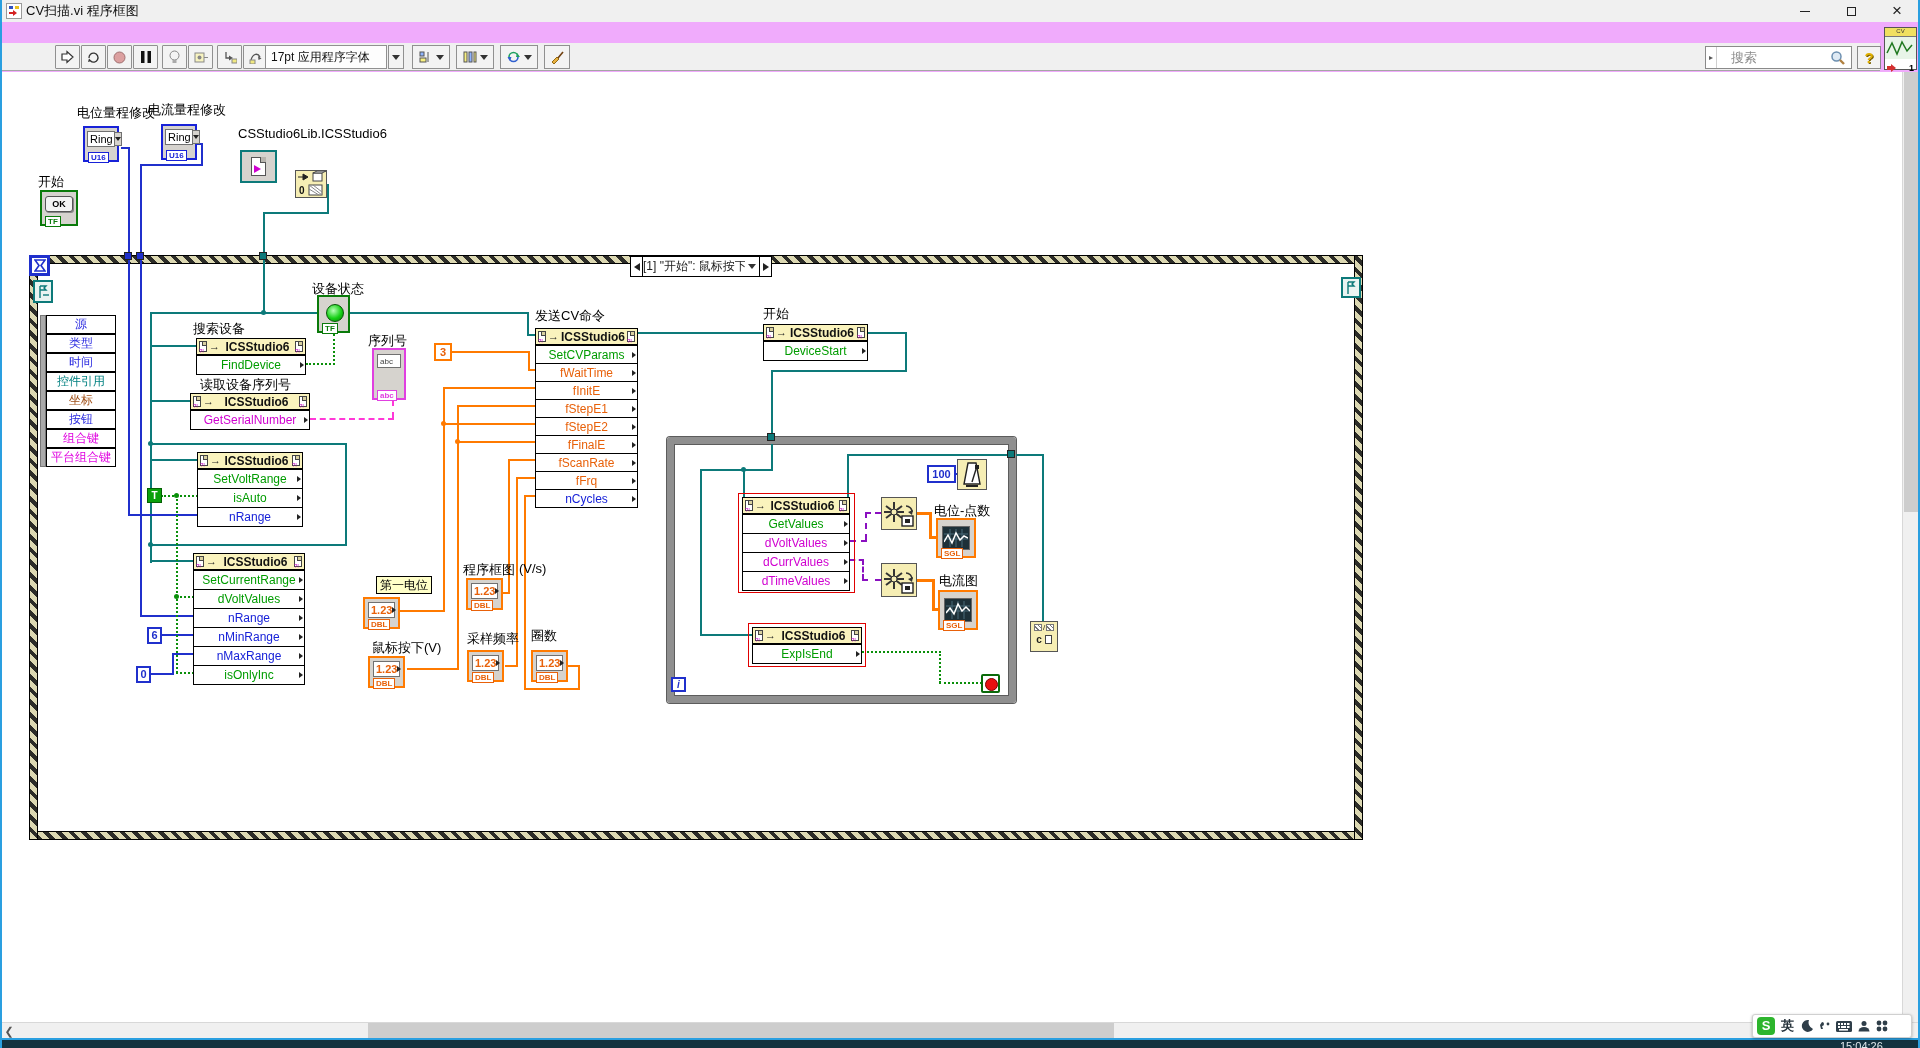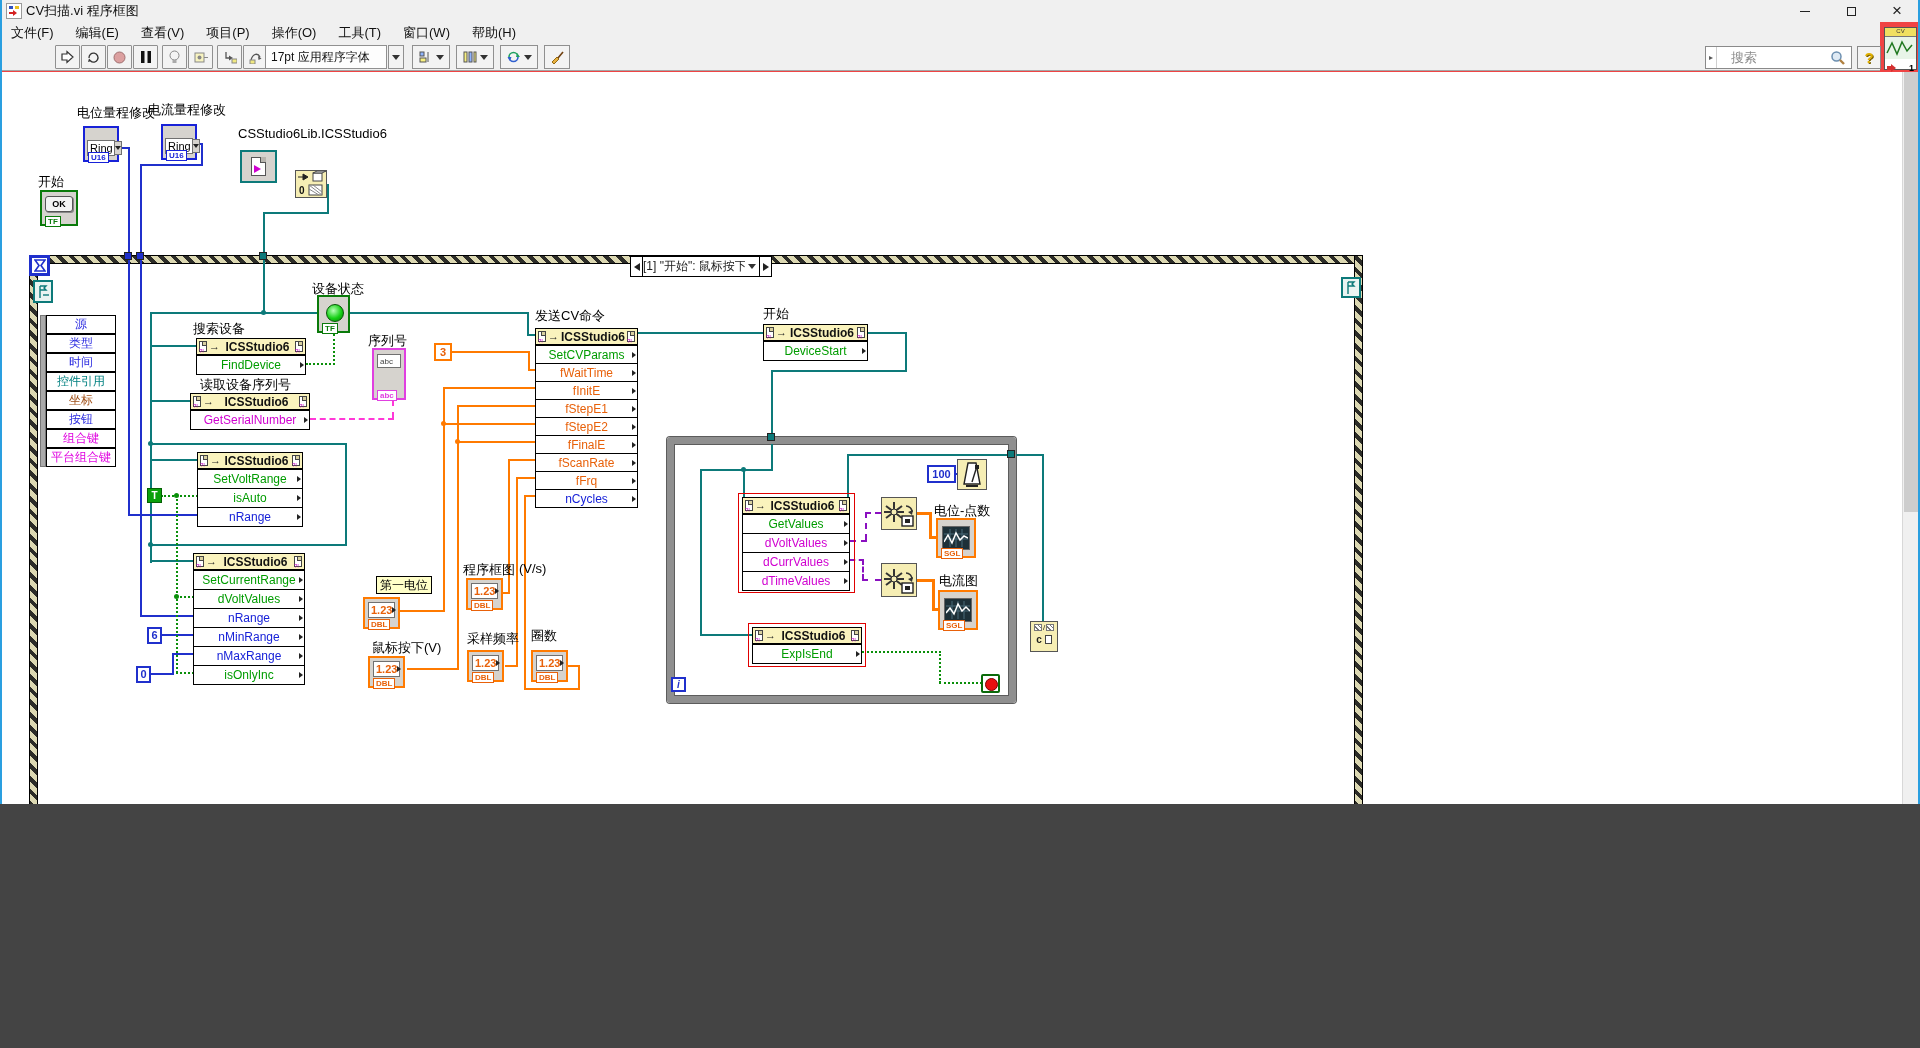--- a/index.html
+++ b/index.html
@@ -1,18 +1,18 @@
 <!DOCTYPE html>
 <html><head>
 <meta charset="utf-8">
 <style>
 *{margin:0;padding:0;box-sizing:border-box}
 html,body{background:#444}
 body{font-family:"Liberation Sans","DejaVu Sans",sans-serif;-webkit-font-smoothing:antialiased}
-.screen{position:relative;width:1920px;height:804px;background:#ef4444;overflow:hidden}
+.screen{position:relative;width:1920px;height:1048px;background:#f0abfc;overflow:hidden}
 
 .edge{position:absolute;background:#2a9fe0;z-index:50}
 
 .titlebar{position:absolute;left:0;top:0;width:1920px;height:22px;background:#f0f0f0;display:flex;align-items:center;z-index:40}
 .title-text{font-size:13px;color:#111;margin-left:4px}
 .appico{width:16px;height:16px;margin-left:6px;border:1px solid #9a9a9a;background:#fff;position:relative}
 .appico svg{position:absolute;left:0;top:0}
 .wbtns{position:absolute;right:0;top:0;height:22px;display:flex}
 .wbtn{width:46px;height:22px;display:flex;align-items:center;justify-content:center;color:#222;font-size:14px}
 .wbtn .ming{display:block;width:10px;border-top:1px solid #222}
@@ -73,21 +73,21 @@
 .iarr{color:#222;font-weight:bold;font-size:11px;line-height:11px}
 .irow{height:19px;line-height:18px;text-align:center;border-top:1px solid #000;position:relative;background:#fff}
 .irow:first-of-type{border-top:none}
 .irow::after{content:"";position:absolute;right:1px;top:50%;margin-top:-3px;border-left:4px solid #222;border-top:3px solid transparent;border-bottom:3px solid transparent}
 .cg{color:#009c00}.coo{color:#e8610a}.cbb{color:#1822d8}.cm{color:#d000d0}
 .bp{position:absolute;border:1px solid #e00000;z-index:5}
 
 .lvc{position:absolute;background:#d6d3ce;z-index:6}
 .lvc .fld{background:#fff;border:1px solid #707070;display:flex;align-items:center;font-size:11px;padding:0 2px;height:16px}
 .tag{position:absolute;left:3px;bottom:-3px;background:#fff;border:1px solid;font-size:8px;line-height:9px;padding:0 2px;font-weight:bold;z-index:7}
-.ring{border:2px solid #1822d8;width:36px;height:36px;padding:12px 2px}
+.ring{border:2px solid #1822d8;width:36px;height:36px;padding:3px 2px}
 .ring .fld{color:#000}
 .ddbtn{margin-left:1px;width:9px;height:14px;background:#d6d3ce;border:1px solid #707070;display:flex;align-items:center;justify-content:center}
 .ddbtn::after{content:"";border-left:3px solid transparent;border-right:3px solid transparent;border-top:4px solid #222}
 .tb{color:#1822d8;border-color:#1822d8}
 .tg{color:#0a7a0a;border-color:#0a7a0a}
 .to{color:#e8610a;border-color:#e8610a}
 .tm{color:#e040e0;border-color:#e040e0}
 .num{border:2px solid #ff7a00;width:37px;height:32px;padding:3px}
 .num .fld{color:#e8610a;font-weight:bold}
 .num .fld::after{content:"";margin-left:auto;border-left:4px solid #222;border-top:3px solid transparent;border-bottom:3px solid transparent}
@@ -151,30 +151,20 @@
       <span class="wbtn">
           <span class="ming"></span>
         </span>
       <span class="wbtn">
           <span class="maxg"></span>
         </span>
       <span class="wbtn" style="font-size:17px">×</span>
     </div>
   </div>
 
-  <div class="menubar">
-    <span class="menu-item">文件(F)</span>
-    <span class="menu-item">编辑(E)</span>
-    <span class="menu-item">查看(V)</span>
-    <span class="menu-item">项目(P)</span>
-    <span class="menu-item">操作(O)</span>
-    <span class="menu-item">工具(T)</span>
-    <span class="menu-item">窗口(W)</span>
-    <span class="menu-item">帮助(H)</span>
-  </div>
 
   <div class="toolbar">
     <span class="tbtn" style="left:55px">
         <svg width="15" height="14" viewBox="0 0 15 14">
           <path d="M2 4 h5 V1.5 L13 7 L7 12.5 V10 H2 Z" fill="#fff" stroke="#333" stroke-width="1.2"></path>
         </svg>
       </span>
     <span class="tbtn" style="left:81px">
         <svg width="15" height="14" viewBox="0 0 15 14">
           <path d="M3 8 a4.5 4.5 0 1 1 1.5 3" fill="none" stroke="#333" stroke-width="1.3"></path>
@@ -715,20 +705,23 @@
       </div>
   </div>
 
   <div class="vscroll">
       <span class="vthumb"></span>
     </div>
   <div class="hscroll">
     <span class="harrow">❮</span>
     <span class="hthumb"></span>
   </div>
+  <div class="taskstrip">
+    <span class="clock">15:04:26</span>
+  </div>
   <div class="sogou">
     <span class="slogo">S</span>
     <span class="sime">英</span>
     <span class="sico">
         <svg width="14" height="14" viewBox="0 0 14 14">
           <path d="M9 1 a6 6 0 1 0 4 9 a7 7 0 0 1 -4 -9" fill="#2f3e49"></path>
         </svg>
       </span>
     <span class="sico">
         <svg width="10" height="12" viewBox="0 0 10 12">

